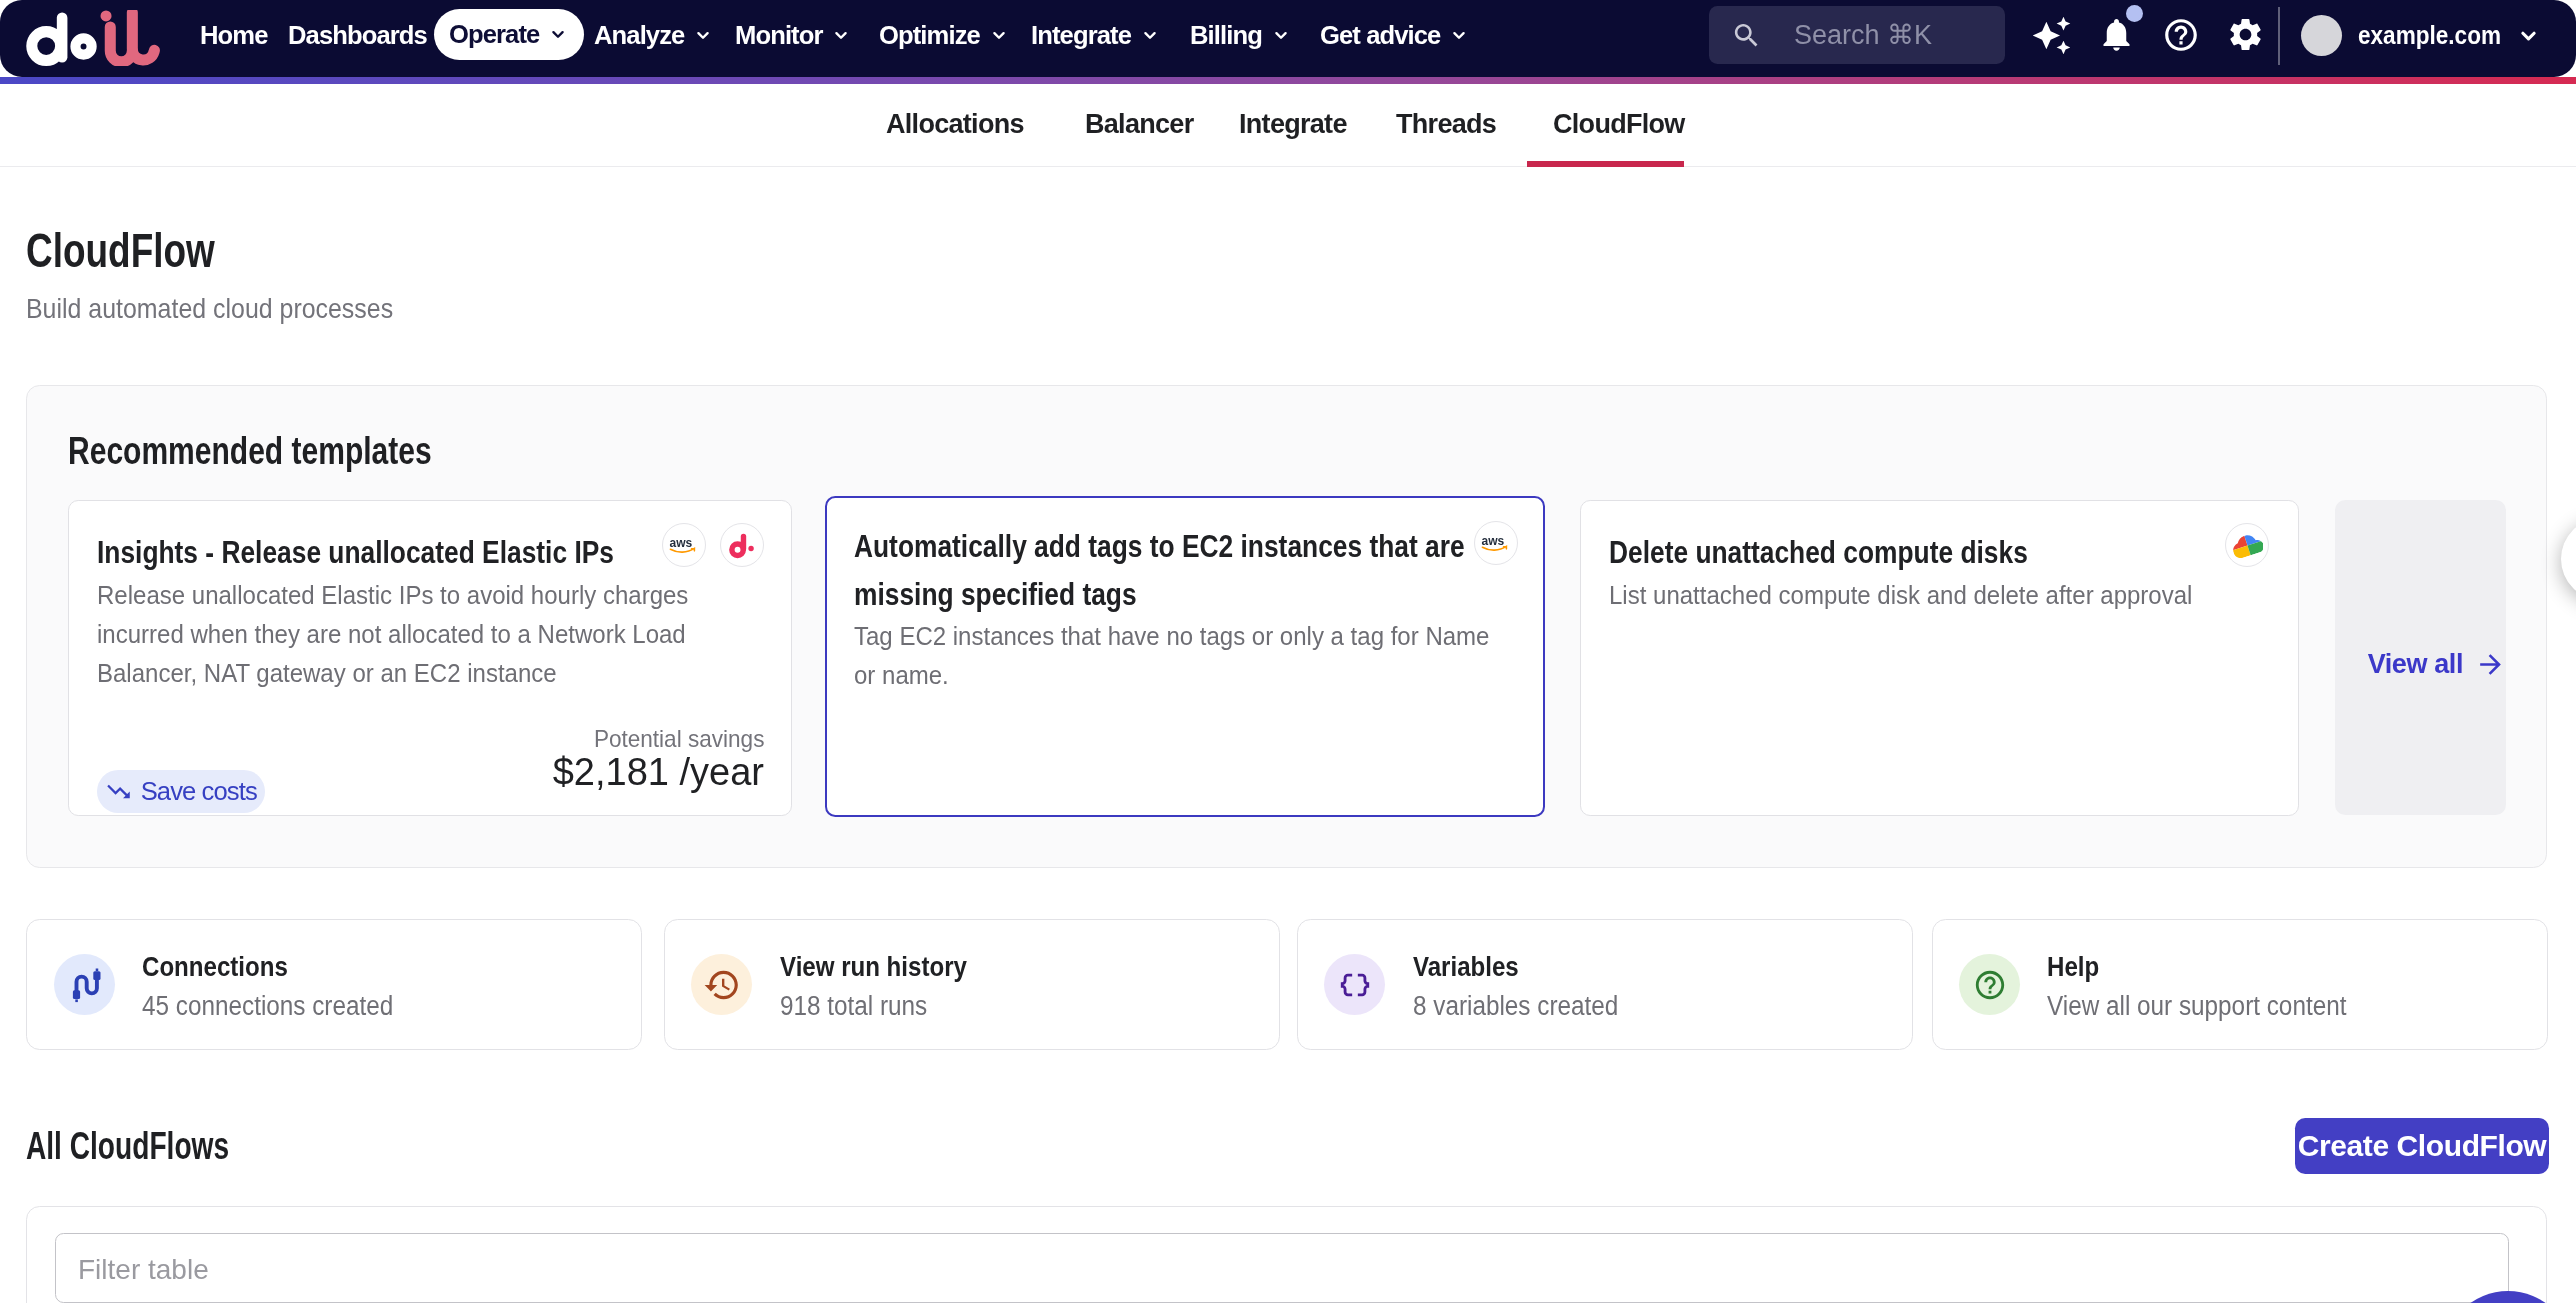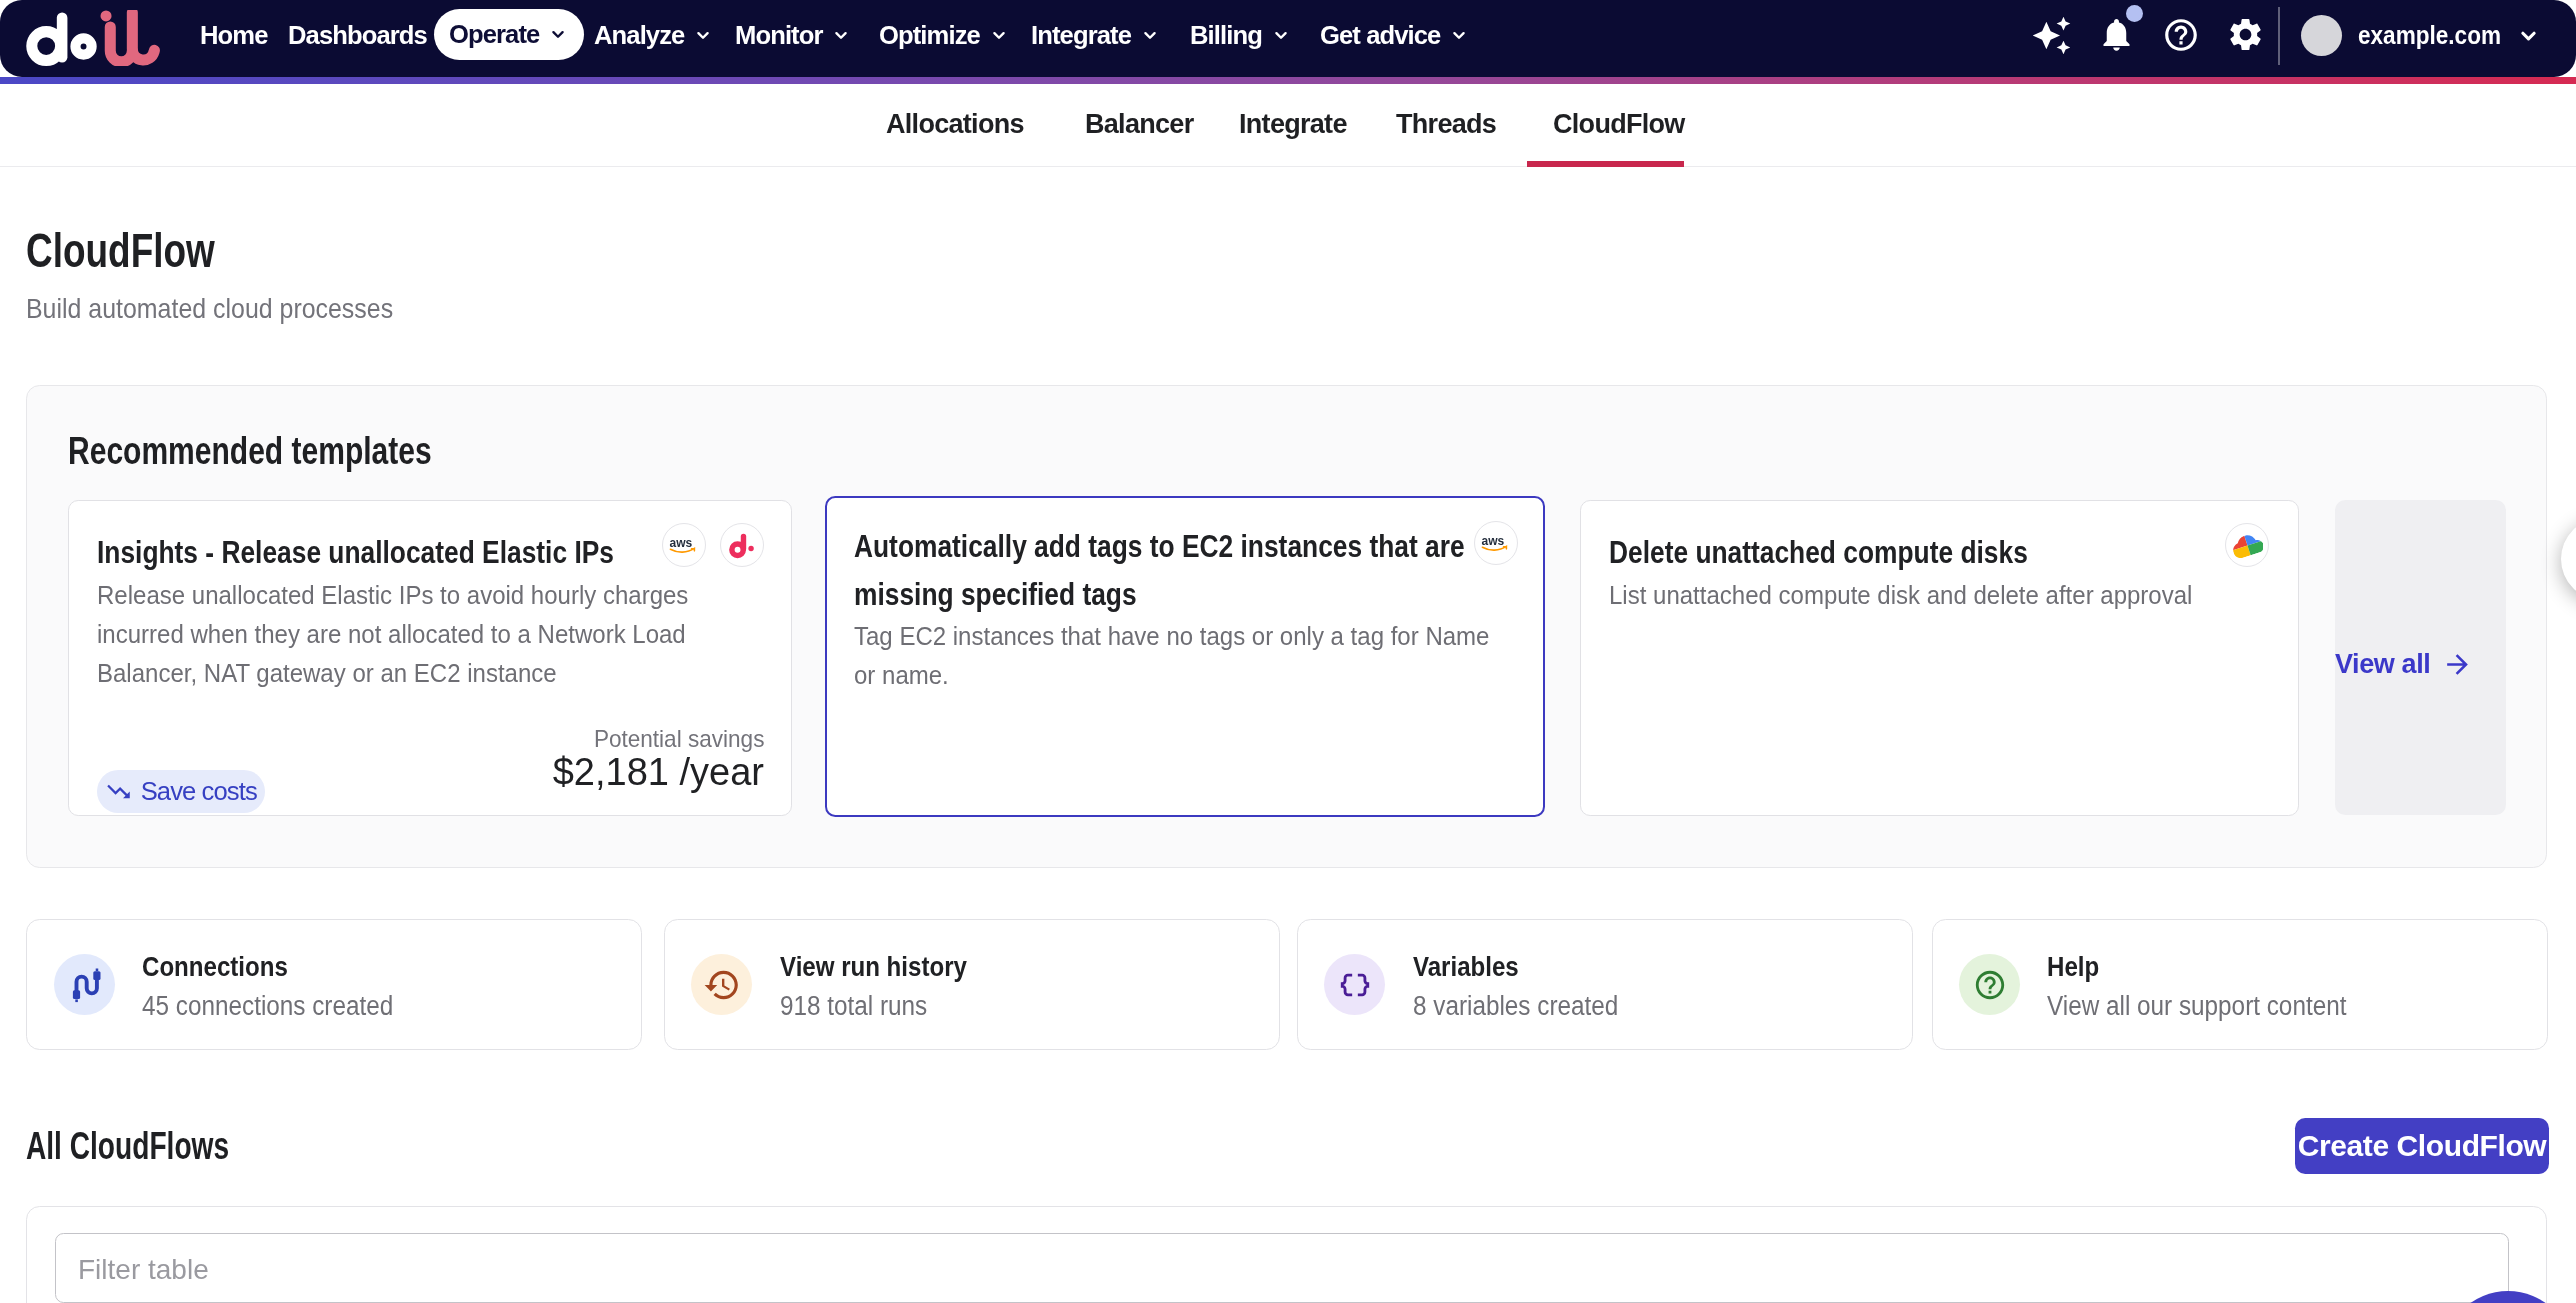--- a/index.html
+++ b/index.html
@@ -44,21 +44,21 @@
 
   
   #tbox { position:absolute; left:25.6px; top:385px; width:2521px; height:483px;
     background:#fafafb; border:1.7px solid #e7e7ea; border-radius:13.6px; }
   #ttitle { position:absolute; left:68px; top:429px; font-size:38px; line-height:44px; font-weight:700; color:#1f2023; transform:scaleX(0.79); transform-origin:left top; }
   .tcard { position:absolute; background:#fff; border:1.7px solid #e1e1e5; border-radius:10.2px; }
   #card1 { left:68px;  top:500px; width:724px; height:316px; }
   #card2 { left:825px; top:496px; width:720px; height:321px; border:2.6px solid #3c39c0; }
   #card3 { left:1580px; top:500px; width:719px; height:316px; }
   #viewall { position:absolute; left:2335px; top:500px; width:171px; height:315px;
-    background:#efeff2; border-radius:10.2px; display:flex; align-items:center; justify-content:flex-start;
+    background:#efeff2; border-radius:10.2px; display:flex; align-items:center; justify-content:flex-end;
     color:#3b38c9; font-size:27px; font-weight:700; letter-spacing:-0.4px; padding-top:13.6px; }
   #viewall svg { margin-left:12px; }
   .ctitle { position:absolute; font-size:31px; font-weight:700; color:#202124; line-height:48px; transform:scaleX(0.85); transform-origin:left top; }
   .cbody { position:absolute; font-size:26.4px; color:#6e6e74; line-height:39px; transform:scaleX(0.91); transform-origin:left top; }
   .badge { position:absolute; width:44px; height:44px; border-radius:50%; background:#fff;
     border:1.7px solid #e4e4e8; display:flex; align-items:center; justify-content:center; }
   #chip { position:absolute; left:97px; top:770px; width:168px; height:43px; border-radius:21.3px; background:#e6ebfb;
     display:flex; align-items:center; justify-content:center; color:#3640c2; font-size:25.6px; font-weight:400; letter-spacing:-0.9px; }
   #chip svg { margin-right:8.5px; }
   #psav { position:absolute; top:725px; right:1812px; font-size:24px; color:#73737a; transform:scaleX(0.94); transform-origin:right top; }
@@ -133,20 +133,26 @@
     <svg width="22" height="22" viewBox="0 0 24 24">
         <path d="M7 10l5 5 5-5" fill="none" stroke="#fff" stroke-width="2.6" stroke-linecap="round" stroke-linejoin="round"></path>
       </svg>
   </div>
   <div class="navitem" style="left:1320px">Get advice
     <svg width="22" height="22" viewBox="0 0 24 24">
         <path d="M7 10l5 5 5-5" fill="none" stroke="#fff" stroke-width="2.6" stroke-linecap="round" stroke-linejoin="round"></path>
       </svg>
   </div>
 
+  <div id="search">
+    <svg class="abs" style="left:22px;top:13.6px" width="31" height="31" viewBox="0 0 24 24">
+      <path d="M15.5 14h-.79l-.28-.27C15.41 12.59 16 11.11 16 9.5 16 5.91 13.09 3 9.5 3S3 5.91 3 9.5 5.91 16 9.5 16c1.61 0 3.09-.59 4.23-1.57l.27.28v.79l5 4.99L20.49 19l-4.99-5zm-6 0C7.01 14 5 11.99 5 9.5S7.01 5 9.5 5 14 7.01 14 9.5 11.99 14 9.5 14z" fill="#c9c9d6"></path>
+    </svg>
+    <span class="ph" style="margin-left:85px">Search ⌘K</span>
+  </div>
 
   <svg class="abs" style="left:2031px;top:14.5px" width="41" height="41" viewBox="0 0 24 24">
     <path d="M19 9l1.25-2.75L23 5l-2.75-1.25L19 1l-1.25 2.75L15 5l2.75 1.25L19 9zm-7.5.5L9 4 6.5 9.5 1 12l5.5 2.5L9 20l2.5-5.5L17 12l-5.5-2.5zM19 15l-1.25 2.75L15 19l2.75 1.25L19 23l1.25-2.75L23 19l-2.75-1.25L19 15z" fill="#fff"></path>
   </svg>
   <svg class="abs" style="left:2097px;top:15.4px" width="39" height="39" viewBox="0 0 24 24">
     <path d="M12 22c1.1 0 2-.9 2-2h-4c0 1.1.89 2 2 2zm6-6v-5c0-3.07-1.64-5.64-4.5-6.32V4c0-.83-.67-1.5-1.5-1.5s-1.5.67-1.5 1.5v.68C7.63 5.36 6 7.92 6 11v5l-2 2v1h16v-1l-2-2z" fill="#fff"></path>
   </svg>
   <div class="abs" style="left:2126px;top:5.1px;width:17px;height:17px;border-radius:50%;background:#b4c0f2"></div>
   <svg class="abs" style="left:2162px;top:16px" width="38" height="38" viewBox="0 0 24 24">
     <path d="M11 18h2v-2h-2v2zm1-16C6.48 2 2 6.48 2 12s4.48 10 10 10 10-4.48 10-10S17.52 2 12 2zm0 18c-4.41 0-8-3.59-8-8s3.59-8 8-8 8 3.59 8 8-3.59 8-8 8zm0-14c-2.21 0-4 1.79-4 4h2c0-1.1.9-2 2-2s2 .9 2 2c0 2-3 1.75-3 5h2c0-2.25 3-2.5 3-5 0-2.21-1.79-4-4-4z" fill="#fff"></path>

